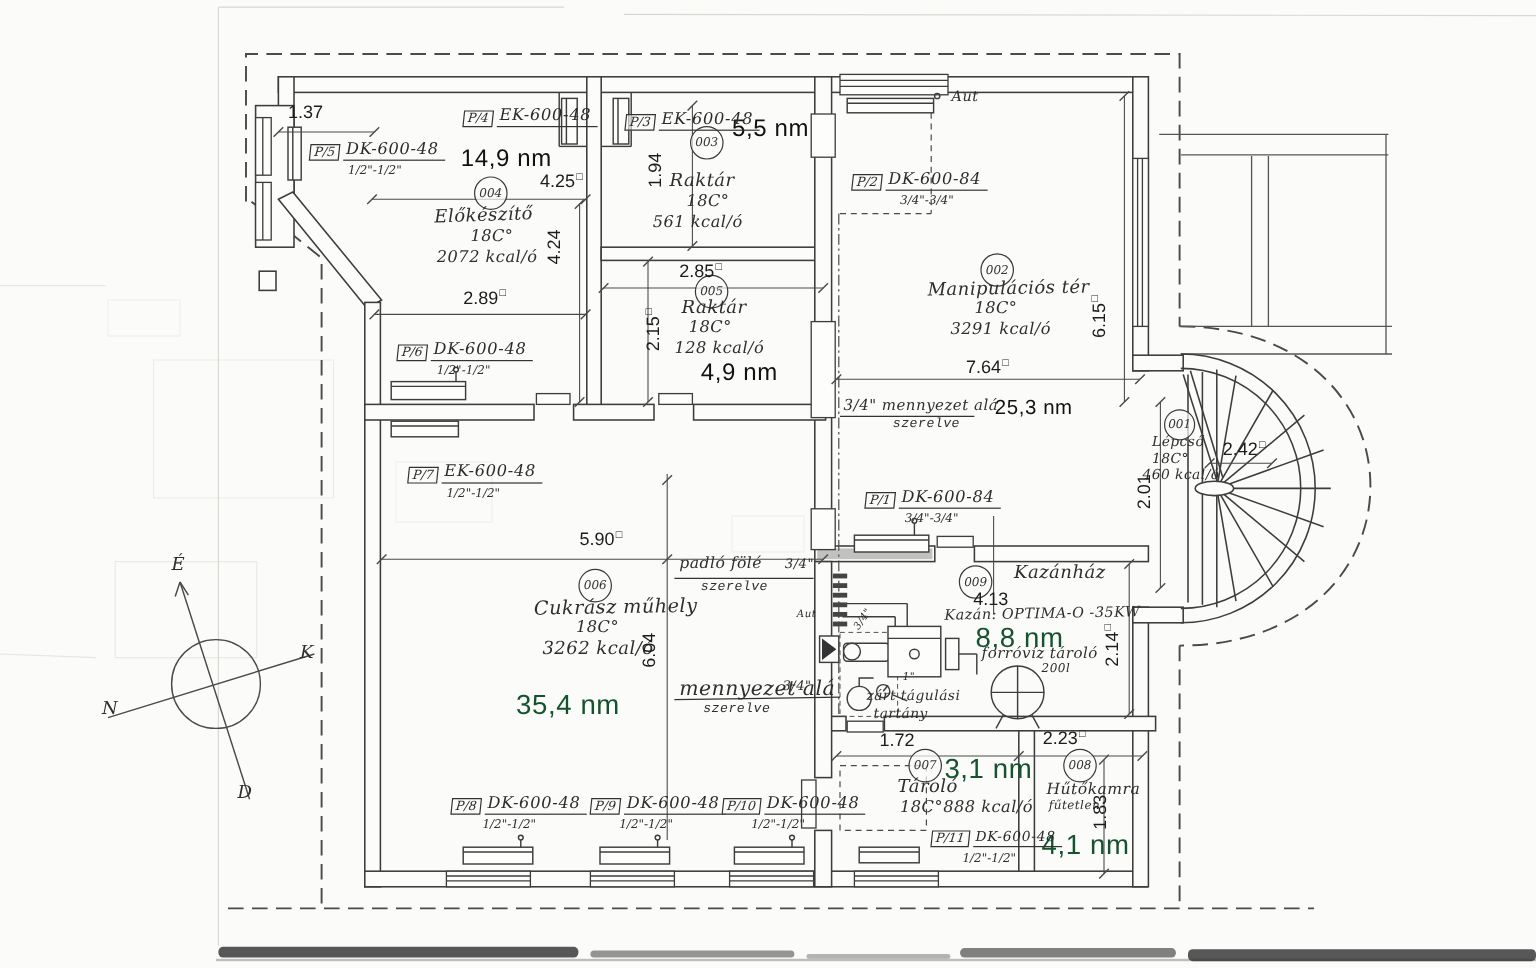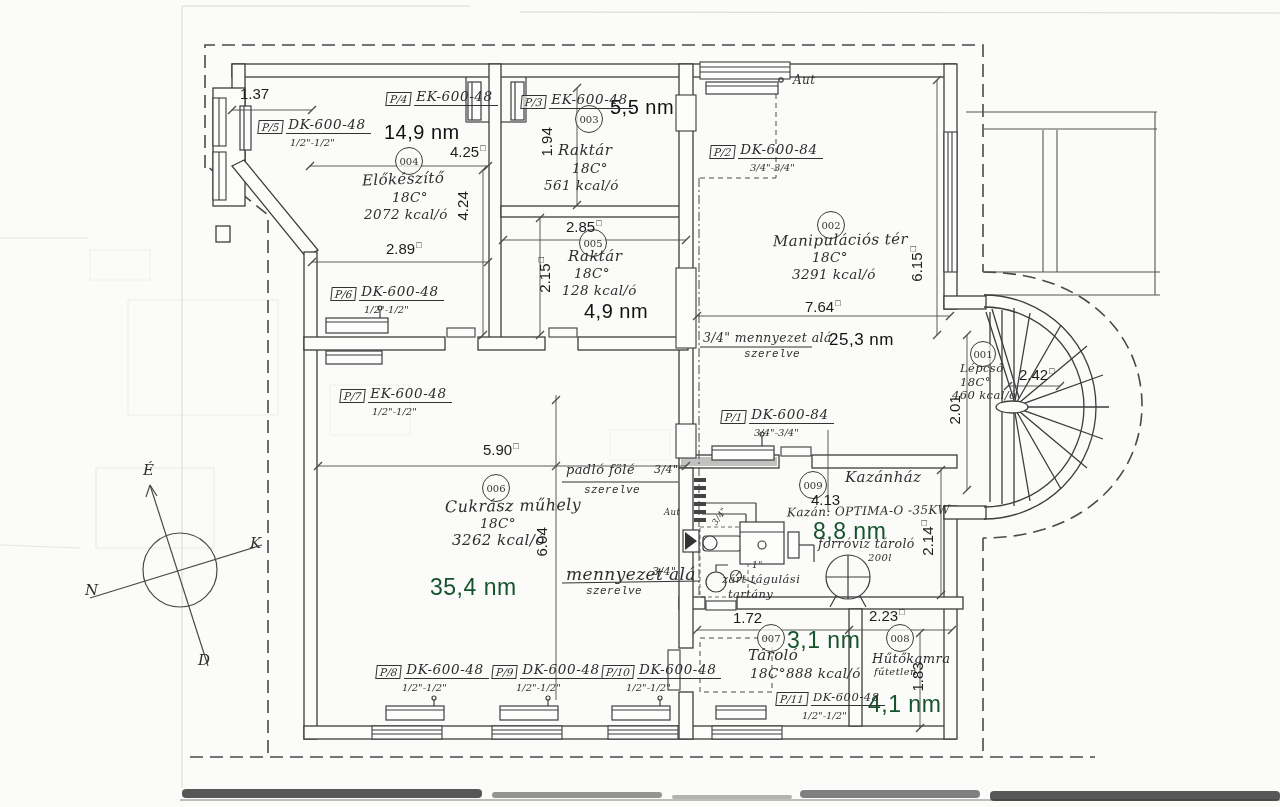--- a/index.html
+++ b/index.html
@@ -9,21 +9,21 @@
   .t{position:absolute;white-space:nowrap;line-height:1.05;}
   .hw{font-family:"DejaVu Serif",serif;font-style:italic;color:#2e2e2e;letter-spacing:.4px;}
   .area{font-size:20px;color:#111;letter-spacing:.5px;}
   .area-lg{font-size:23px;color:#14532d;letter-spacing:.5px;text-align:right;}
   .area-sm{font-size:17px;color:#111;letter-spacing:.5px;}
   .dim{font-size:15px;color:#1c1c1c;}
   .rot{transform:rotate(-90deg);transform-origin:center center;}
   .sq{font-size:9px;position:relative;top:-6px;margin-left:1px;}
   .circ{position:absolute;width:26px;height:26px;border:1.4px solid #3a3a3a;border-radius:50%;
         display:flex;align-items:center;justify-content:center;
-        font-family:"DejaVu Serif",serif;font-size:10px;color:#333;background:rgba(251,251,249,.7);}
+        font-family:"DejaVu Serif",serif;font-style:italic;font-size:10px;color:#333;background:rgba(251,251,249,.7);}
   .rlabel{position:absolute;display:flex;align-items:flex-end;gap:3px;}
   .pbox{border:1.3px solid #333;padding:0 3px;font-family:"DejaVu Serif",serif;font-style:italic;
         font-size:10.5px;color:#2e2e2e;transform:skewX(-6deg);background:rgba(251,251,249,.6);}
   .rmodel{font-family:"DejaVu Serif",serif;font-style:italic;font-size:13.5px;color:#2b2b2b;
           border-bottom:1.4px solid #333;padding:0 5px 1px 2px;letter-spacing:.6px;}
   .rconn{position:absolute;font-family:"DejaVu Serif",serif;font-style:italic;font-size:10px;color:#2e2e2e;}
   .note1{font-size:12.5px;}
   .note2{font-size:11px;font-family:Liberation Mono, monospace;}
   .rm-name{font-size:15px;}
   .rm-sub{font-size:13.5px;}

